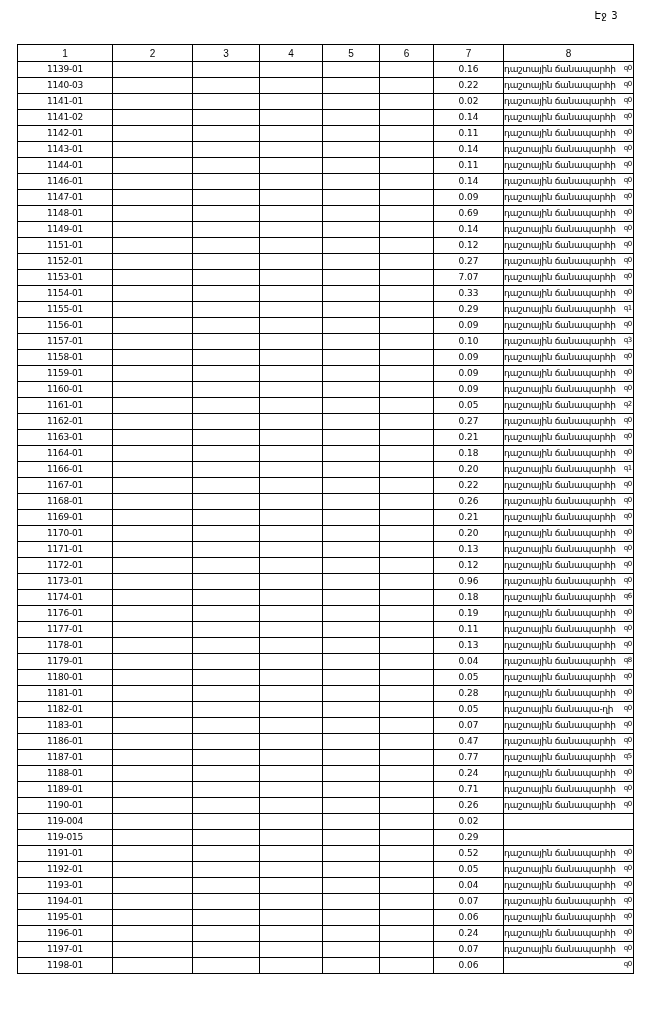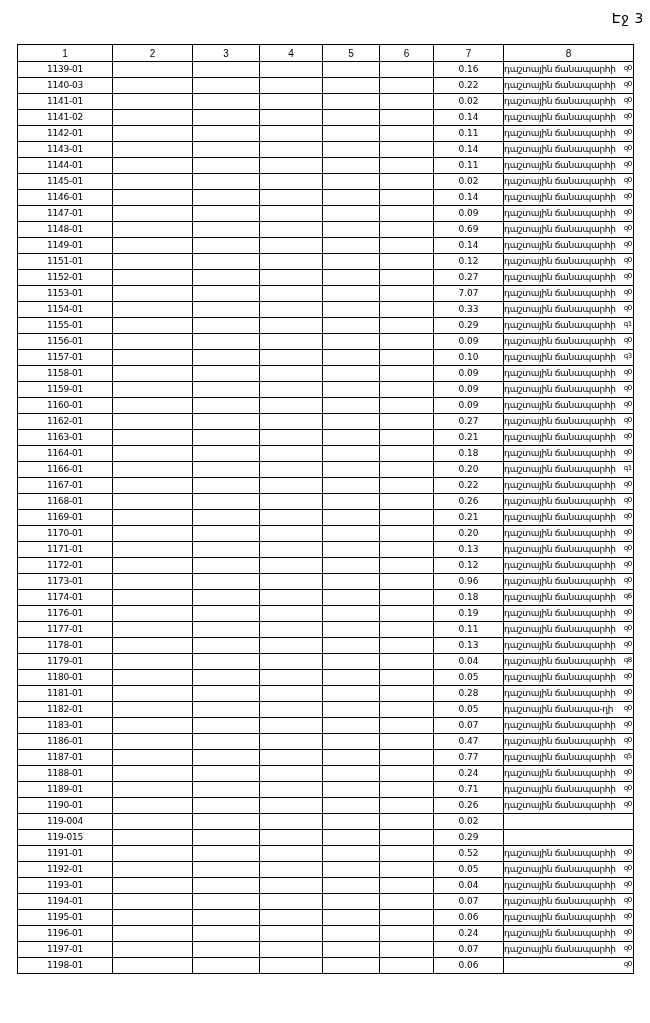--- a/index.html
+++ b/index.html
@@ -11,22 +11,22 @@
     width: 650px;
     height: 1023px;
     position: relative;
     font-family: "Liberation Sans", sans-serif;
     color: #000000;
     overflow: hidden;
   }
   .page-number {
     position: absolute;
     top: 10px;
-    right: 6px;
-    font-size: 14px;
+    right: 32px;
+    font-size: 10px;
     font-family: "DejaVu Sans", sans-serif;
     letter-spacing: 0.5px;
   }
   .table-wrap {
     position: absolute;
     left: 17px;
     top: 44px;
     width: 616px;
   }
   table.doc-table {
@@ -181,30 +181,20 @@
           <td class="code">1144-01</td>
           <td class="blank"></td>
           <td class="blank"></td>
           <td class="blank"></td>
           <td class="blank"></td>
           <td class="blank"></td>
           <td class="num">0.11</td>
           <td class="desc"><span>դաշտային ճանապարհի</span><span class="tail">զ0</span></td>
         </tr>
         <tr>
-          <td class="code">1145-01</td>
-          <td class="blank"></td>
-          <td class="blank"></td>
-          <td class="blank"></td>
-          <td class="blank"></td>
-          <td class="blank"></td>
-          <td class="num">0.02</td>
-          <td class="desc"><span>դաշտային ճանապարհի</span><span class="tail">զ0</span></td>
-        </tr>
-        <tr>
           <td class="code">1146-01</td>
           <td class="blank"></td>
           <td class="blank"></td>
           <td class="blank"></td>
           <td class="blank"></td>
           <td class="blank"></td>
           <td class="num">0.14</td>
           <td class="desc"><span>դաշտային ճանապարհի</span><span class="tail">զ0</span></td>
         </tr>
         <tr>
@@ -329,20 +319,30 @@
         </tr>
         <tr>
           <td class="code">1160-01</td>
           <td class="blank"></td>
           <td class="blank"></td>
           <td class="blank"></td>
           <td class="blank"></td>
           <td class="blank"></td>
           <td class="num">0.09</td>
           <td class="desc"><span>դաշտային ճանապարհի</span><span class="tail">զ0</span></td>
+        </tr>
+        <tr>
+          <td class="code">1161-01</td>
+          <td class="blank"></td>
+          <td class="blank"></td>
+          <td class="blank"></td>
+          <td class="blank"></td>
+          <td class="blank"></td>
+          <td class="num">0.05</td>
+          <td class="desc"><span>դաշտային ճանապարհի</span><span class="tail">զ2</span></td>
         </tr>
         <tr>
           <td class="code">1162-01</td>
           <td class="blank"></td>
           <td class="blank"></td>
           <td class="blank"></td>
           <td class="blank"></td>
           <td class="blank"></td>
           <td class="num">0.27</td>
           <td class="desc"><span>դաշտային ճանապարհի</span><span class="tail">զ0</span></td>

